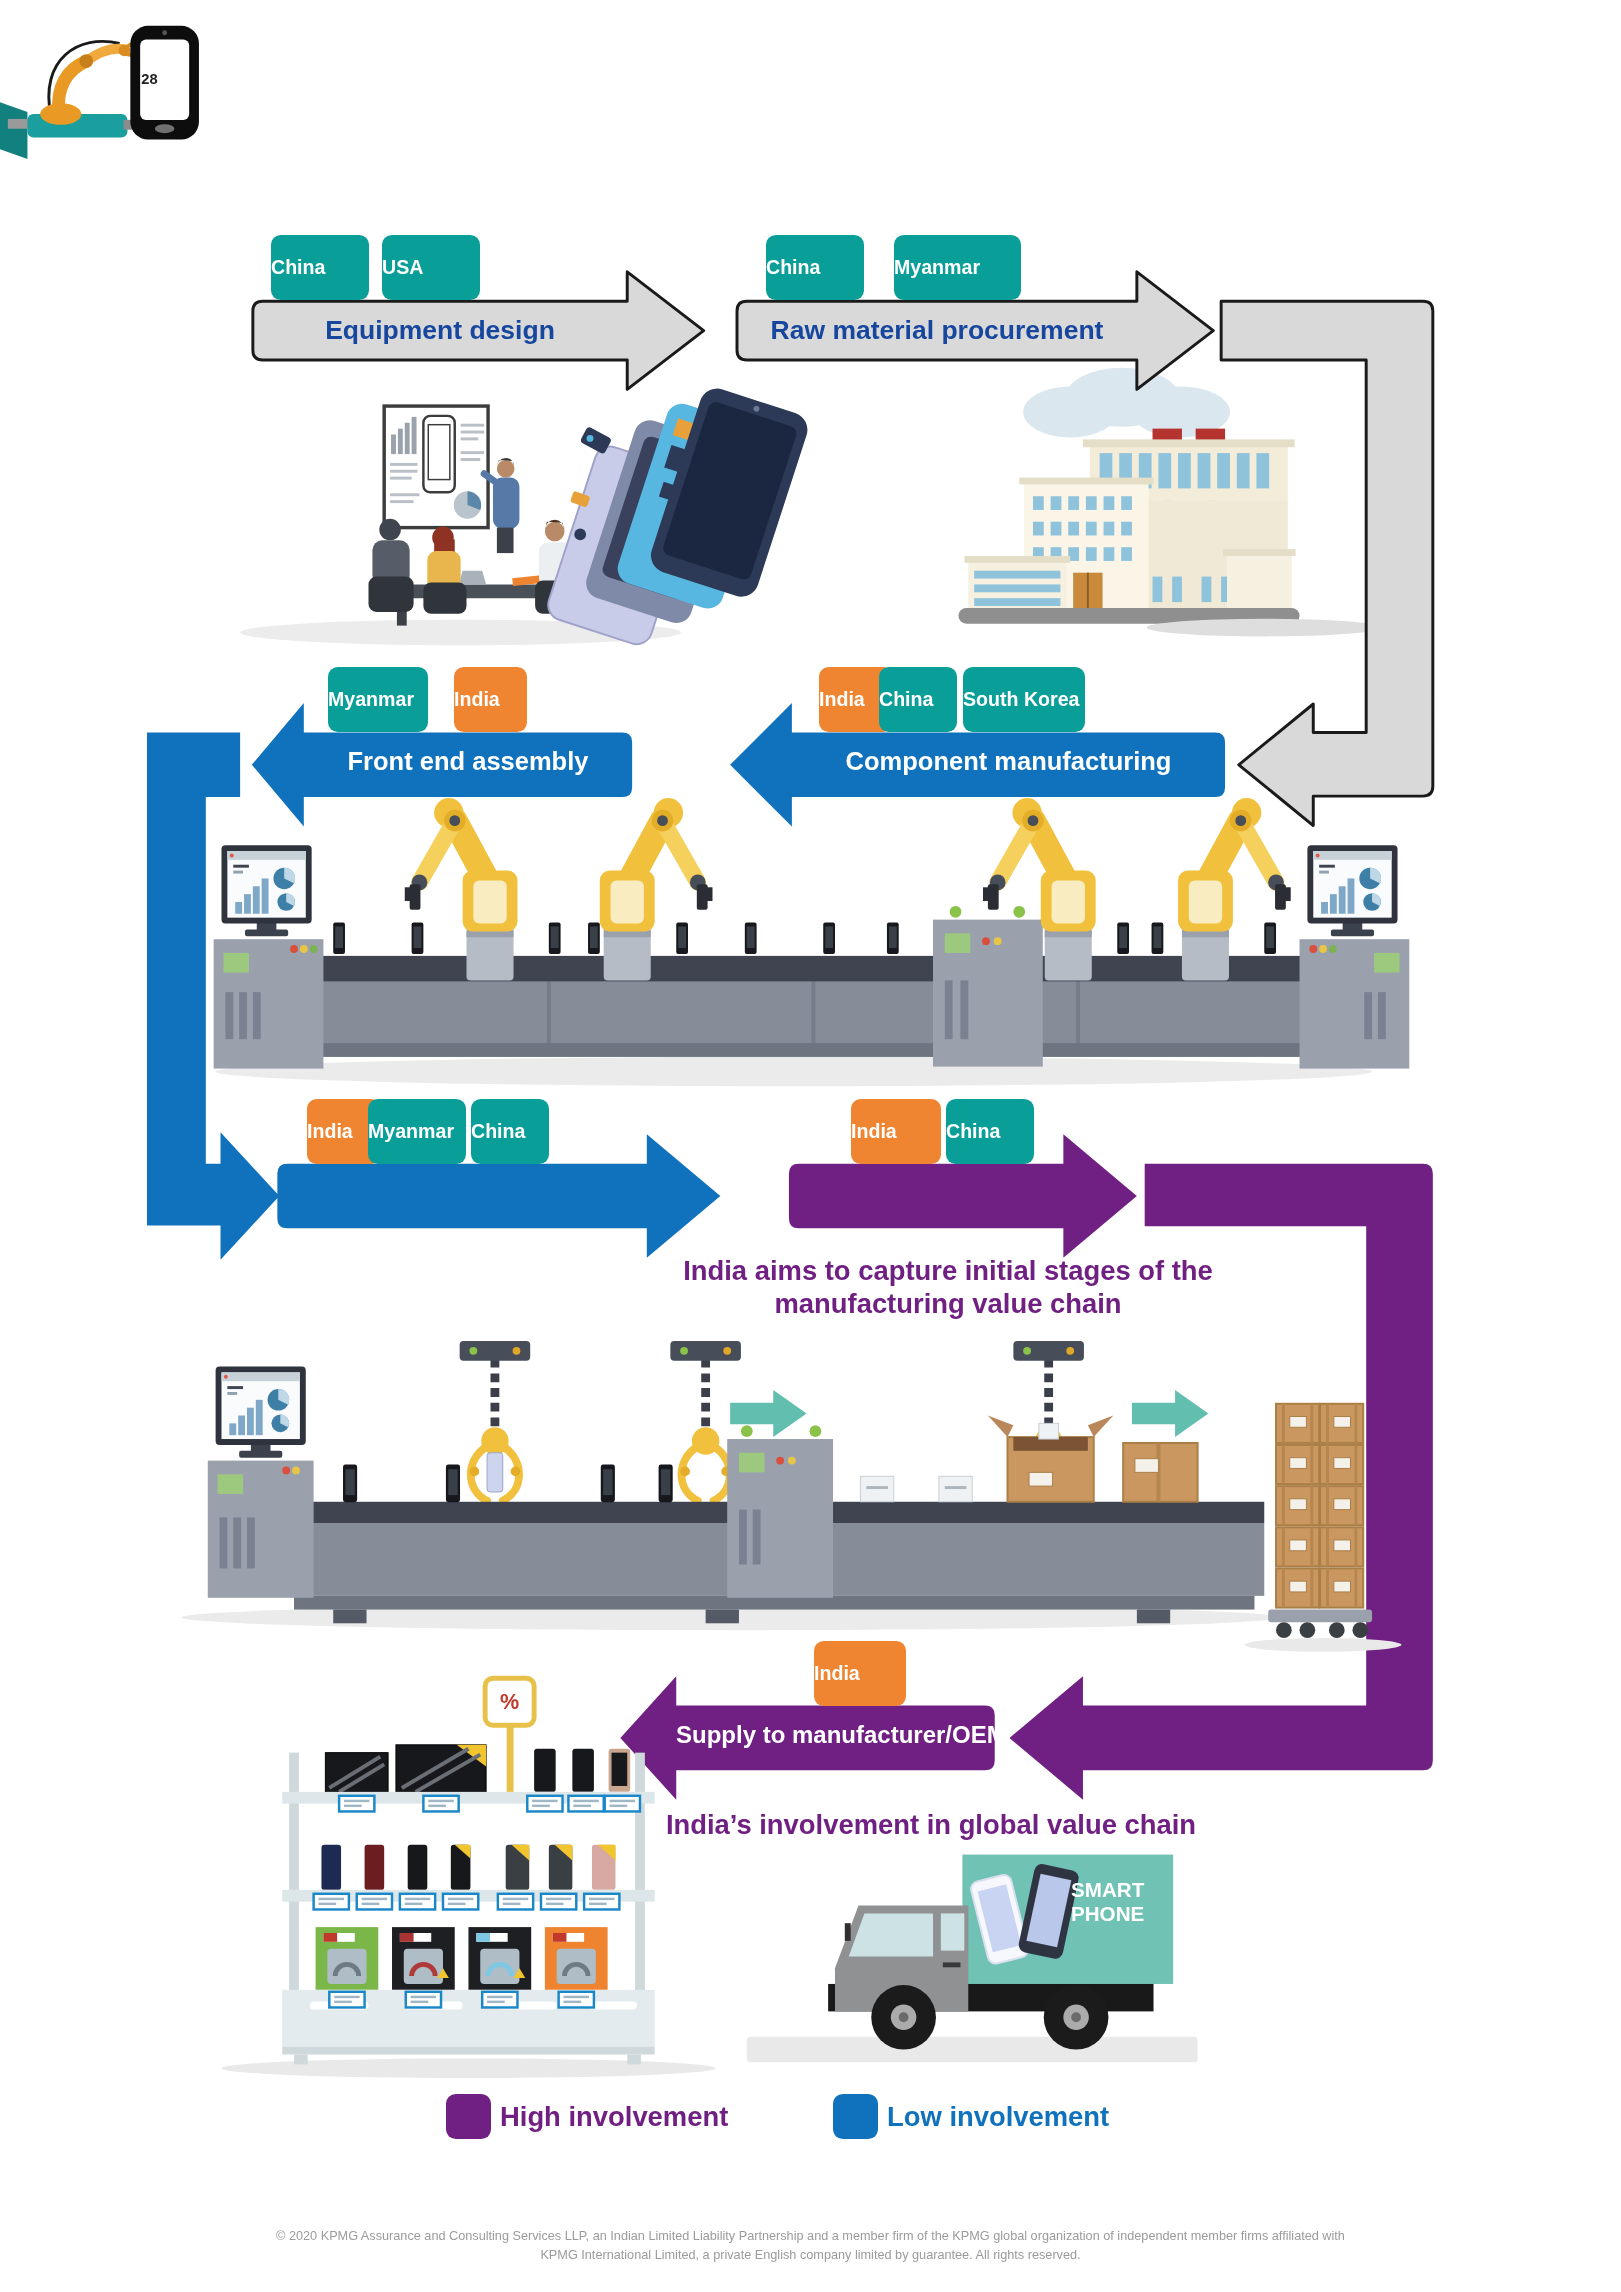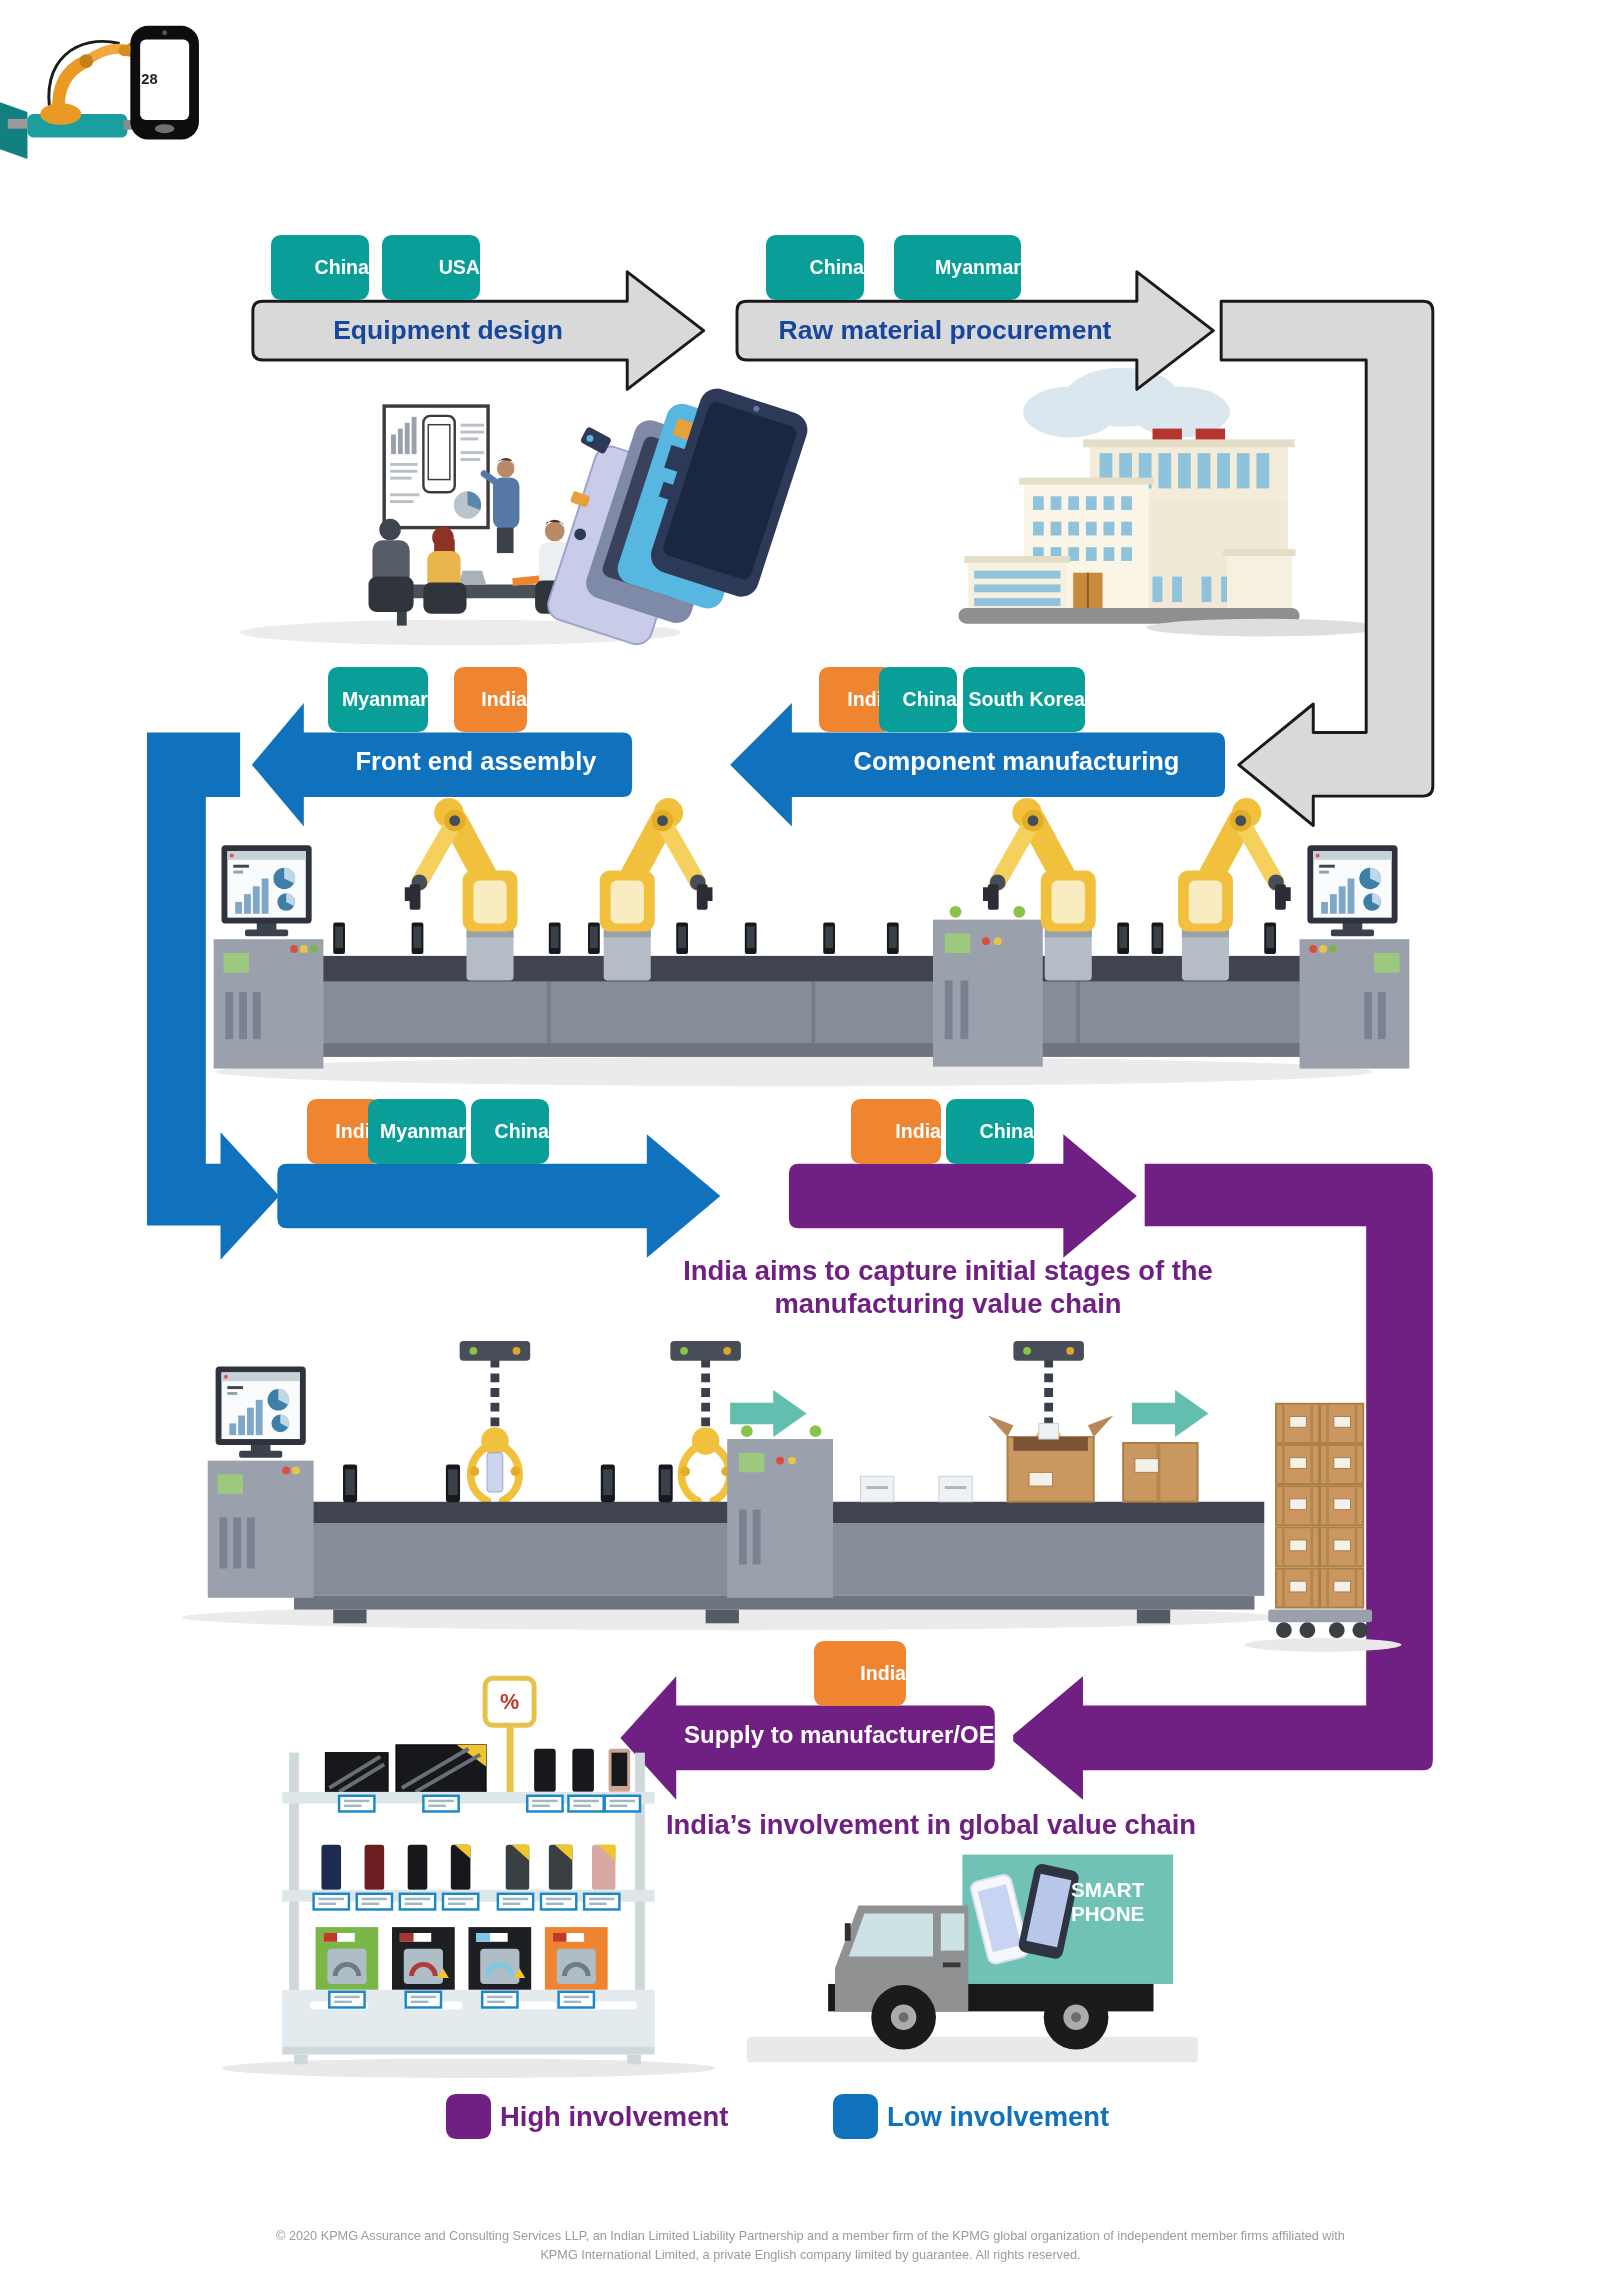--- a/index.html
+++ b/index.html
@@ -1,24 +1,24 @@
 <!DOCTYPE html>
 <html><head>
 <meta charset="utf-8">
 <style>
   html,body{margin:0;padding:0;background:#fff;}
   #page{position:relative;width:1621px;height:2293px;background:#fff;overflow:hidden;
         font-family:"Liberation Sans","DejaVu Sans",sans-serif;}
   svg.layer{position:absolute;left:0;top:0;}
-  .tag{position:absolute;height:65px;line-height:65px;border-radius:9.8px;text-align:right;
+  .tag{position:absolute;height:65px;line-height:65px;border-radius:9.8px;text-align:left;
        color:#fff;font-weight:700;font-size:19.6px;white-space:nowrap;}
   .tag.teal{background:#0A9E98;}
   .tag.orange{background:#F08531;margin-left:20px;}
   .stage{position:absolute;height:59px;line-height:59px;text-align:center;font-weight:700;
-         font-size:26.5px;white-space:nowrap;margin-left:8px;}
+         font-size:26.5px;white-space:nowrap;}
   .stage.graytxt{color:#17469E;}
   .stage.whitetxt{color:#fff;}
   .caption{position:absolute;text-align:center;color:#702082;font-weight:700;font-size:27.4px;line-height:1.2;}
   .legend-swatch{position:absolute;width:45px;height:45px;border-radius:9.8px;}
   .legend-label{position:absolute;height:45px;line-height:45px;font-weight:700;font-size:27.4px;white-space:nowrap;}
   .footer{position:absolute;left:0;top:2227px;width:1621px;text-align:center;color:#9B9B9B;
           font-size:12.7px;line-height:1.5;}
   .pagenum{position:absolute;left:124px;top:71px;width:51px;text-align:center;color:#222;
            font-weight:700;font-size:14.7px;}
   .truck-label{position:absolute;left:1071px;top:1878px;width:102px;color:#fff;font-weight:700;

